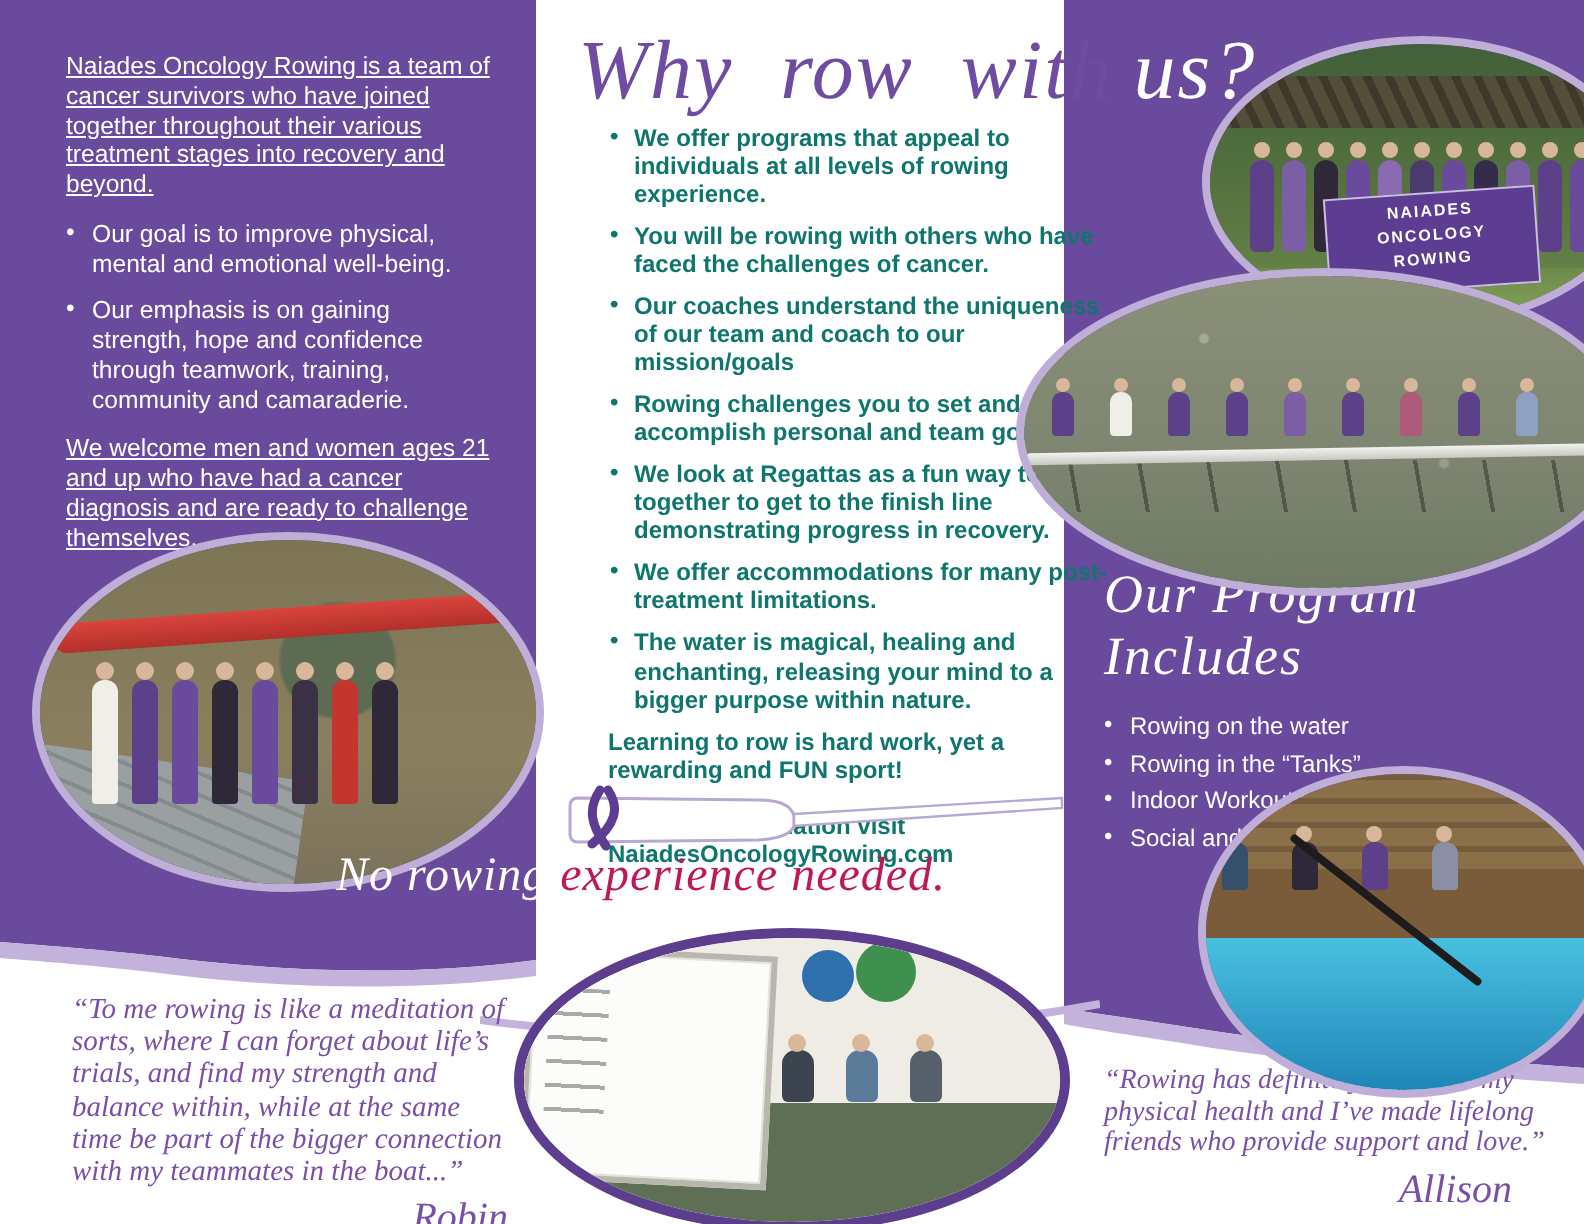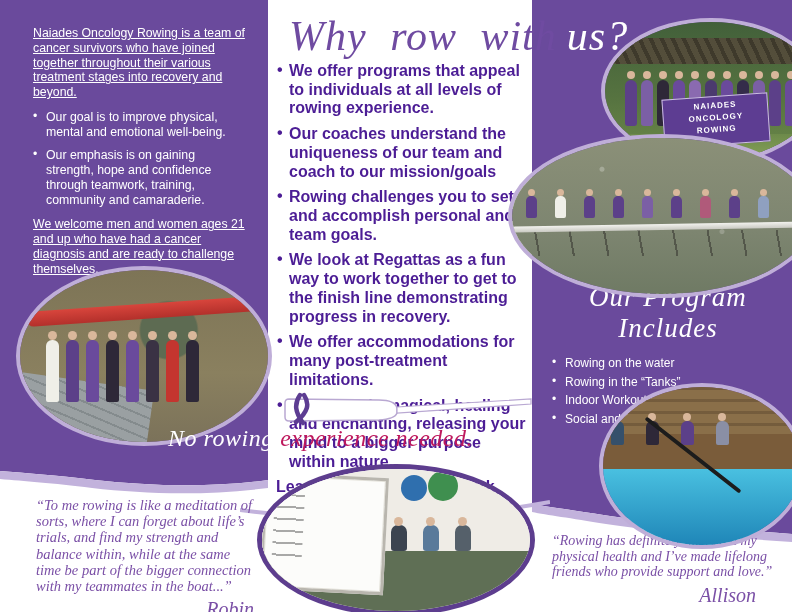--- a/index.html
+++ b/index.html
@@ -16,37 +16,37 @@
       line-height:1.2;z-index:2;}
   .lp p{margin:0 0 10px 0;text-decoration:underline;}
   .lp ul{list-style:none;margin:0 0 10px 0;padding:0;}
   .lp li{position:relative;padding-left:13px;margin-bottom:9px;}
   .lp li::before{content:"\2022";position:absolute;left:0;top:-1px;}
   
   .title{position:absolute;left:289px;top:12px;z-index:5;white-space:nowrap;
          font-family:"Liberation Serif",cursive;font-style:italic;font-size:42px;
          letter-spacing:1px;word-spacing:12px;color:#6f4ba1;}
   .title .t2{color:#fff;padding-left:10px;}
-  .cp{position:absolute;left:276px;top:62px;width:250px;z-index:2;color:#4c1d95;
-      font-size:16px;line-height:1.17;font-weight:bold;}
+  .cp{position:absolute;left:304px;top:62px;width:250px;z-index:2;color:#0f766e;
+      font-size:12px;line-height:1.17;font-weight:bold;}
   .cp ul{list-style:none;margin:0;padding:0;}
   .cp li{position:relative;padding-left:13px;margin-bottom:7px;}
   .cp li::before{content:"\2022";position:absolute;left:1px;top:-1px;}
   .cp .closing{margin:2px 0 14px 0;}
   .cp .info{margin:0;}
   .oar{position:absolute;left:283px;top:392px;width:252px;height:36px;z-index:2;}
   .tagline{position:absolute;left:168px;top:425px;z-index:4;white-space:nowrap;
            font-family:"Liberation Serif",cursive;font-style:italic;font-size:24px;
            letter-spacing:0.5px;}
   .tagline .g1{color:#fff;}
   .tagline .g2{color:#be185d;}
   
   .program{position:absolute;left:552px;top:282px;width:232px;z-index:2;color:#fff;}
   .program h2{margin:0 0 12px 0;font-family:"Liberation Serif",cursive;font-style:italic;
-              font-weight:normal;font-size:27px;letter-spacing:1px;text-align:center;}
+              font-weight:normal;font-size:27px;letter-spacing:1px;}
   .program ul{list-style:none;margin:0;padding:0;font-size:12px;line-height:1.3;}
   .program li{position:relative;padding-left:13px;margin-bottom:3px;}
   .program li::before{content:"\2022";position:absolute;left:0;top:-1px;}
   
   .quote{font-family:"Liberation Serif",cursive;font-style:italic;color:#7a4fa6;
          line-height:1.12;z-index:2;position:absolute;}
   .quote .author{text-align:right;margin-top:4px;font-size:20px;}
   .q-left{left:36px;top:497px;width:218px;font-size:14.5px;}
   .q-right{left:552px;top:533px;width:232px;font-size:14px;}
   .q-right .author{padding-right:28px;}
@@ -146,20 +146,21 @@
       <li>Our emphasis is on gaining strength, hope and confidence through teamwork, training, community and camaraderie.</li>
     </ul>
     <p>We welcome men and women ages 21 and up who have had a cancer diagnosis and are ready to challenge themselves.</p>
   </div>
 
   <div class="title"><span>Why row with</span><span class="t2">us?</span></div>
 
   <div class="cp">
     <ul>
       <li>We offer programs that appeal to individuals at all levels of rowing experience.</li>
+      <li>You will be rowing with others who have faced the challenges of cancer.</li>
       <li>Our coaches understand the uniqueness of our team and coach to our mission/goals</li>
       <li>Rowing challenges you to set and accomplish personal and team goals.</li>
       <li>We look at Regattas as a fun way to work together to get to the finish line demonstrating progress in recovery.</li>
       <li>We offer accommodations for many post-treatment limitations.</li>
       <li>The water is magical, healing and enchanting, releasing your mind to a bigger purpose within nature.</li>
     </ul>
     <p class="closing">Learning to row is hard work, yet a rewarding and FUN sport!</p>
     <p class="info">For more information visit</p>
     <p class="info">NaiadesOncologyRowing.com</p>
   </div>

